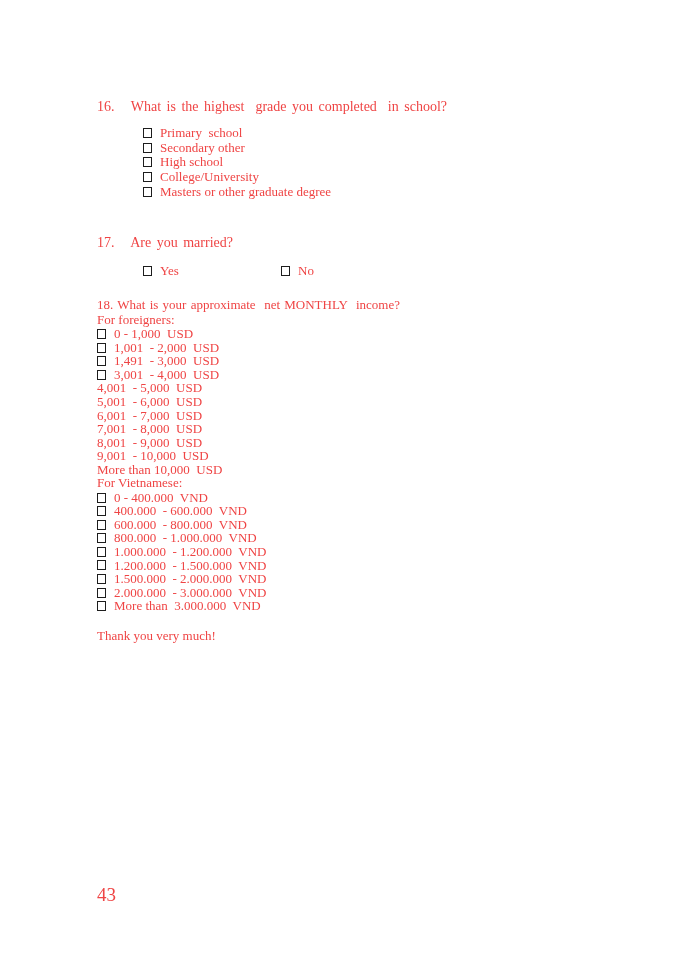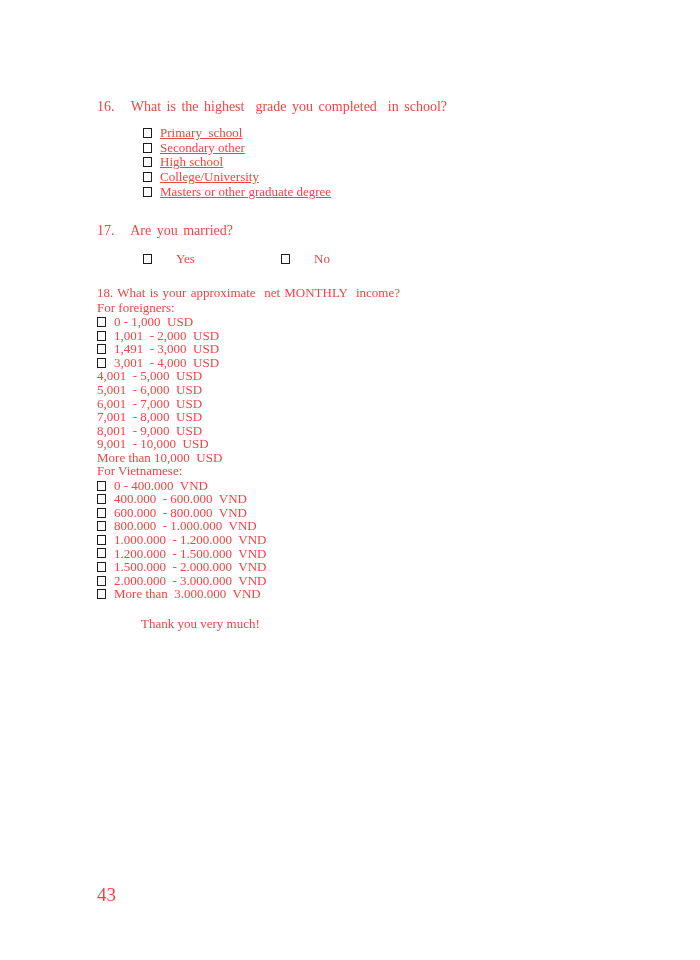--- a/index.html
+++ b/index.html
@@ -32,59 +32,57 @@
   .q-title-sm {
     font-size: 13px;
     line-height: 15px;
     word-spacing: 1px;
   }
   .opt-list { margin: 11px 0 0 46px; }
   .opt-row {
     display: flex;
     align-items: center;
     height: 14.6px;
-    text-decoration: underline;
   }
   .cb {
     display: inline-block;
     width: 7px;
     height: 8px;
     border: 1px solid #1d1d1d;
     margin-right: 8px;
     flex: none;
   }
   .yesno-row {
     display: flex;
     margin: 13px 0 0 46px;
   }
   .yesno-item {
     display: flex;
     align-items: center;
     height: 14px;
-    gap: 16px;
   }
   .yesno-item.first { width: 138px; }
   .q18-block { margin-top: 19px; }
   .income-cols {
     display: flex;
     margin-top: 1px;
     flex-direction: column;
   }
   .col-left { width: 256px; flex: none; }
   .col-right { flex: 1; }
   .col-header {
     line-height: 14.5px;
     height: 14.5px;
   }
   .income-row {
     display: flex;
     align-items: center;
     height: 13.55px;
   }
-  .closing { margin-top: 15px; line-height: 15px; margin-left: 44px; }
+  .closing { margin-top: 15px; line-height: 15px; }
   .page-number {
     position: absolute;
     left: 97px;
     top: 884px;
     font-size: 19px;
   }
 </style>
 </head>
 <body>
 
@@ -110,21 +108,21 @@
           <span class="cb"></span>
           <span class="pre">College/University</span>
         </div>
         <div class="opt-row">
           <span class="cb"></span>
           <span class="pre">Masters or other graduate degree</span>
         </div>
       </div>
     </section>
 
-    <section style="margin-top:24px;">
+    <section style="margin-top:36px;">
       <div class="q-title pre">17.   Are you married?</div>
       <div class="yesno-row">
         <div class="yesno-item first">
           <span class="cb"></span>
           <span class="pre">Yes</span>
         </div>
         <div class="yesno-item">
           <span class="cb"></span>
           <span class="pre">No</span>
         </div>

